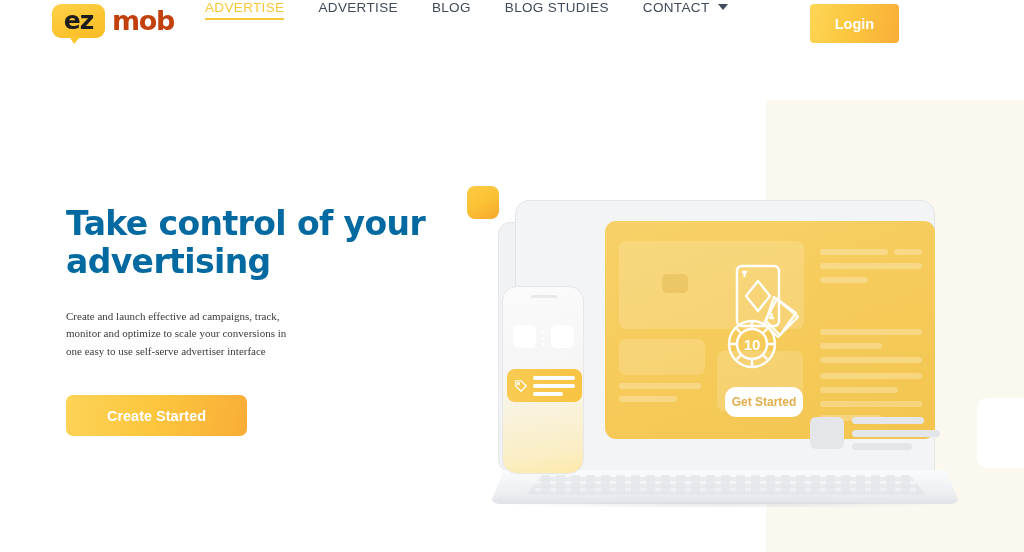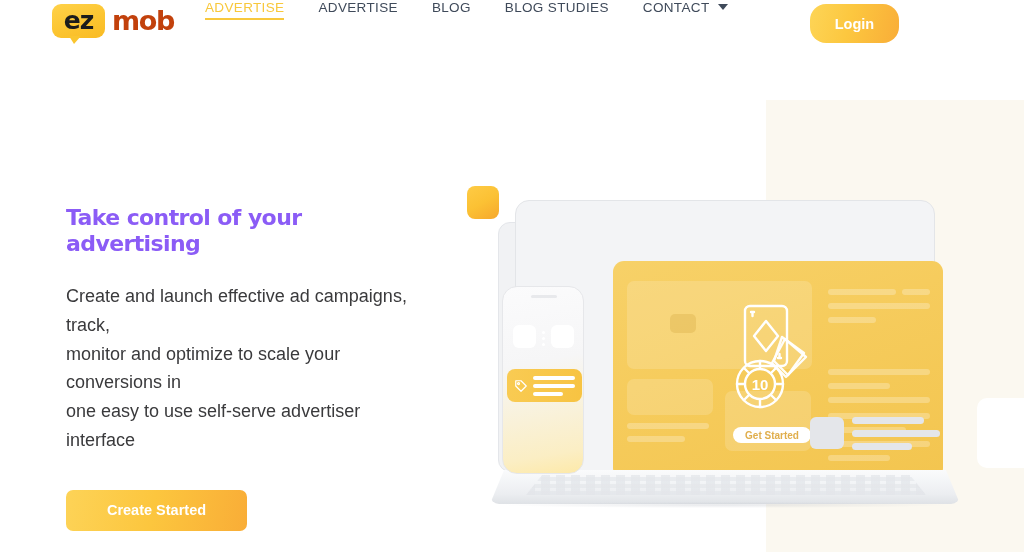--- a/index.html
+++ b/index.html
@@ -55,34 +55,34 @@
   .nav-item.active:after {
     content: ""; position: absolute; left: 0; right: 0; bottom: 0; height: 1.6px; background: #f8c83c;
   }
   .nav-item .caret {
     display: inline-block; margin-left: 9px; width: 0; height: 0;
     border-left: 5px solid transparent; border-right: 5px solid transparent;
     border-top: 6px solid #3f4a5a; vertical-align: middle; margin-bottom: 2px;
   }
   .login-btn {
     position: absolute; left: 810px; top: 4px; width: 89px; height: 39px;
-    border: none; border-radius: 16px; cursor: pointer;
+    border: none; border-radius: 4px; cursor: pointer;
     background: linear-gradient(105deg,#fdd557 0%, #fcc73f 45%, #f9ad38 100%);
     color: #ffffff; font-size: 14.5px; font-weight: bold; font-family: "Liberation Sans", sans-serif;
   }
 
   
   .hero-left { position: absolute; left: 66px; top: 205px; width: 380px; z-index: 20; }
   .hero-title {
-    font-size: 22px; line-height: 1.16; font-weight: 900; color: #8b5cf6;
+    font-size: 33px; line-height: 1.16; font-weight: 900; color: #0369a1;
     letter-spacing: -0.6px; font-family: "DejaVu Sans", sans-serif; white-space: pre-line;
   }
   .hero-sub {
-    margin-top: 26px; font-size: 18px; line-height: 1.6; color: #3a3a3c;
-    font-family: Liberation Sans, sans-serif; white-space: pre-line; max-width: 345px;
+    margin-top: 26px; font-size: 11px; line-height: 1.6; color: #3a3a3c;
+    font-family: Liberation Serif, serif; white-space: pre-line; max-width: 345px;
   }
   .cta-btn {
     margin-top: 35px; width: 181px; height: 41px; border: none; border-radius: 7px; cursor: pointer;
     background: linear-gradient(100deg,#fdd357 0%, #fcc63e 48%, #f9ad37 100%);
     color: #ffffff; font-size: 14.5px; font-weight: bold; font-family: "Liberation Sans", sans-serif;
   }
 
   
   .deco-square {
     position: absolute; left: 467px; top: 186px; width: 32px; height: 33px; border-radius: 8px;
@@ -90,37 +90,37 @@
   }
 
   
   .devices { position: absolute; left: 480px; top: 170px; width: 500px; height: 340px; z-index: 10; }
 
   .laptop-lid {
     position: absolute; left: 35px; top: 30px; width: 420px; height: 280px;
     background: #f3f4f6; border: 1px solid #e3e5e8; border-radius: 14px 14px 4px 4px;
   }
   .laptop-screen {
-    position: absolute; left: 97px; top: 20px; width: 330px; height: 218px;
+    position: absolute; left: 89px; top: 20px; width: 330px; height: 218px;
     background: linear-gradient(160deg,#f7d168 0%, #f6cc5d 40%, #f3c54f 100%);
-    border-radius: 11px; overflow: hidden; margin-top: 40px;
+    border-radius: 11px; overflow: hidden;
   }
   .ls-block {
     position: absolute; background: rgba(255,255,255,0.16); border-radius: 7px;
   }
   .ls-line { position: absolute; background: rgba(255,255,255,0.26); border-radius: 4px; height: 6px; }
   .ls-playbtn {
     position: absolute; width: 26px; height: 19px; border-radius: 5px;
     background: rgba(214,172,70,0.35);
   }
 
   .get-started {
-    position: absolute; left: 120px; top: 166px; width: 78px; height: 16px;
+    position: absolute; left: 120px; top: 166px; width: 78px; height: 30px;
     background: #ffffff; border-radius: 11px; display: flex; align-items: center; justify-content: center;
-    font-size: 10px; font-weight: bold; color: #e0ae4c; font-family: "Liberation Sans", sans-serif;
+    font-size: 12px; font-weight: bold; color: #e0ae4c; font-family: "Liberation Sans", sans-serif;
   }
 
   .cards-icon { position: absolute; left: 115px; top: 40px; width: 105px; height: 115px; }
 
   .laptop-base {
     position: absolute; left: 10px; top: 300px; width: 470px; height: 34px;
     background: linear-gradient(180deg,#fafbfc 0%, #eceef1 70%, #dfe2e6 100%);
     border-radius: 3px 3px 9px 9px;
     clip-path: polygon(3% 0, 97% 0, 100% 100%, 0% 100%);
   }

